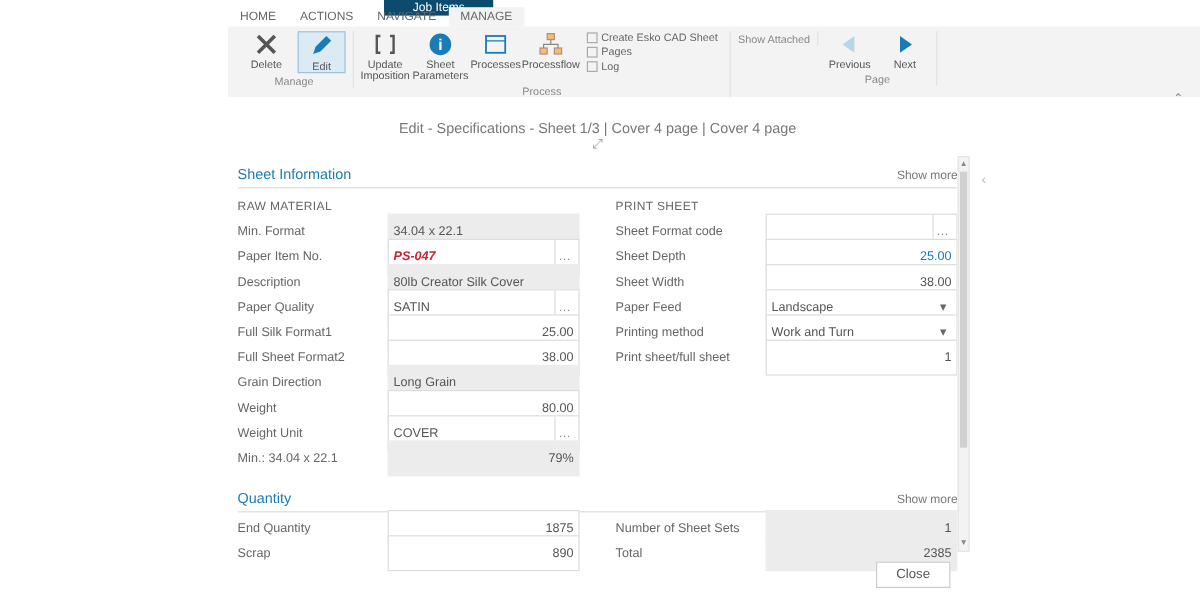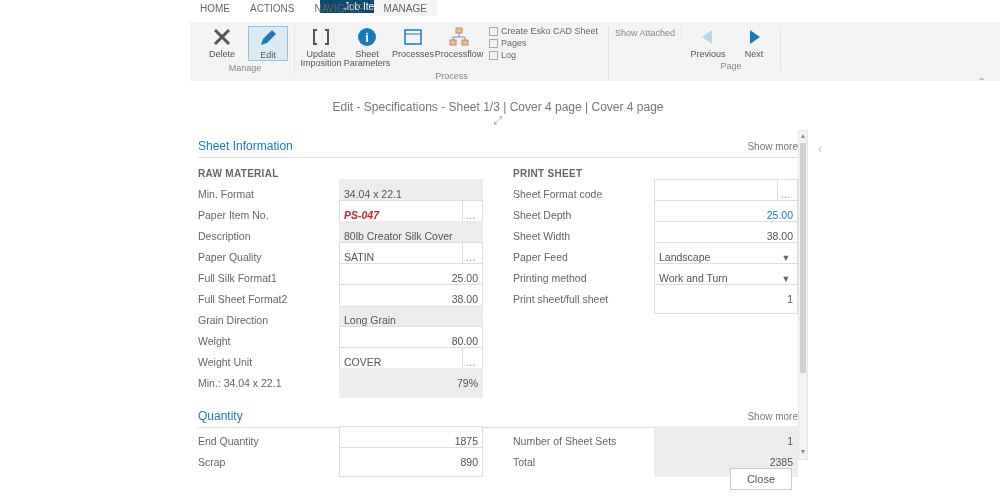--- a/index.html
+++ b/index.html
@@ -1,20 +1,20 @@
 <!DOCTYPE html>
 <html><head>
 <meta charset="utf-8">
 <style>
   * { box-sizing: border-box; margin: 0; padding: 0; font-family: "Segoe UI", Tahoma, sans-serif; }
   body { background: #fff; font-size: 11px; color: #444; }
   #stage { width: 1000px; height: 500px; position: relative; background: #fff; overflow: hidden; }
 
   
-  .tabstrip { position: absolute; left: 190px; top: 0; height: 22px; display: flex; align-items: flex-start; }
+  .tabstrip { position: absolute; left: 190px; top: 0; height: 22px; display: flex; align-items: flex-end; }
   .tabhighlight { position: absolute; left: 320px; top: 0; background: #0c4a6e; color: #fff; padding: 1px 24px; font-size: 10px; }
   .tab { padding: 3px 10px 2px 10px; font-size: 10px; color: #666; cursor: pointer; }
   .tab.active { background: #f3f3f3; }
 
   
   .ribbon { position: absolute; left: 190px; top: 22px; right: 0; background: #f3f3f3; min-height: 56px; display: flex; align-items: flex-start; padding: 4px 6px 0 6px; gap: 0; }
   .rgroup { display: flex; flex-direction: column; align-items: center; border-right: 1px solid #e2e2e2; padding: 0 6px; }
   .rbtns { display: flex; gap: 6px; align-items: flex-start; }
   .rbtn { display: flex; flex-direction: column; align-items: center; width: 40px; cursor: pointer; }
   .rbtn .ic { width: 22px; height: 22px; display: flex; align-items: center; justify-content: center; }
@@ -28,27 +28,27 @@
 
   
   .main { position: absolute; left: 198px; top: 92px; width: 600px; bottom: 0; overflow: hidden; }
   .titlebar { display: flex; justify-content: space-between; align-items: center; padding: 8px 2px 6px 2px; flex-direction: column; }
   .titlebar .t { color: #777; font-size: 12px; }
   .expandic { color: #999; }
 
   .sectiontitle { color: #1a7bb9; font-size: 12px; padding: 6px 0 4px 0; display: flex; justify-content: space-between; align-items: baseline; border-bottom: 1px solid #ddd; margin-bottom: 2px; }
   .showmore { font-size: 10px; color: #777; }
 
-  .subhead { font-size: 10px; font-weight: 700; color: #666; letter-spacing: 0.3px; padding: 8px 0 4px 0; }
+  .subhead { font-size: 10px; font-weight: 400; color: #666; letter-spacing: 0.3px; padding: 8px 0 4px 0; }
 
   .cols { display: flex; gap: 30px; }
   .col { flex: 1; }
 
   .fld { display: flex; align-items: center; height: 21px; }
-  .fld .lab { width: 141px; font-size: 10.5px; color: #666; }
+  .fld .lab { width: 125px; font-size: 10.5px; color: #666; }
   .fld .val { flex: 1; border: 1px solid transparent; background: #ececec; height: 30px; line-height: 18px; padding: 0 4px; font-size: 10.5px; color: #555; display: flex; justify-content: space-between; align-items: center; }
   .fld .val.r { justify-content: flex-end; }
   .fld .val.editable { background: #fff; border: 1px solid #ddd; }
   .fld .val.blue { color: #1a7bb9; }
   .fld .ell { width: 16px; text-align: center; color: #888; border-left: 1px solid #ddd; height: 100%; display:flex; align-items:center; justify-content:center; cursor:pointer; }
   .fld .dd { width: 14px; text-align:center; color:#666; }
 
   .scrollbar { position: absolute; right: 192px; top: 130px; bottom: 40px; width: 10px; background: #f3f3f3; border: 1px solid #e5e5e5; }
   .scrollthumb { position: absolute; top: 0; height: 70%; left: 1px; right: 1px; background: #d0d0d0; }
   .scrollarrow { position: absolute; left: 0; right: 0; height: 12px; text-align: center; font-size: 8px; color: #888; }

